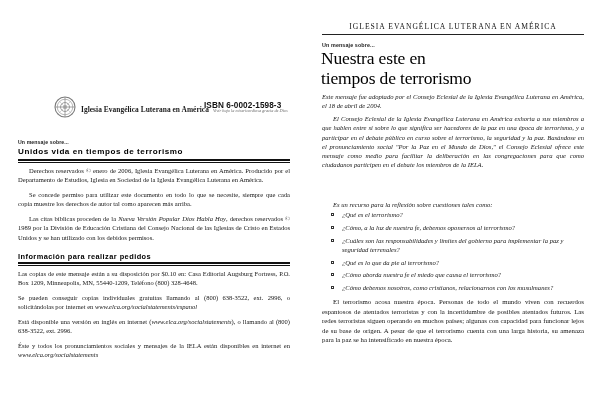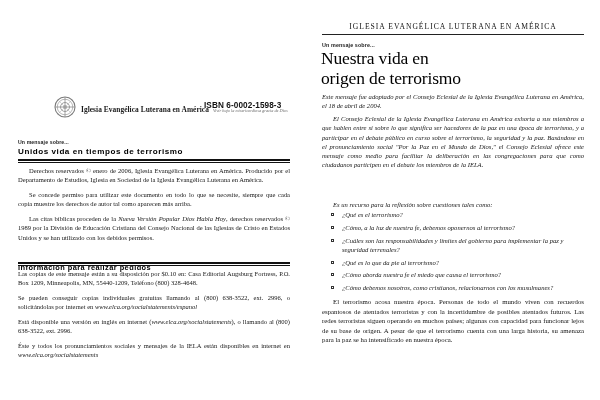--- a/index.html
+++ b/index.html
@@ -121,21 +121,21 @@
   }
   .left-body p {
     margin: 0 0 5.5px 0;
     text-indent: 11px;
   }
   .left-body i { font-style: italic; }
 
   
   .order-head {
     position: absolute;
-    top: 263px;
+    top: 252px;
     left: 18px;
     font-family: "Liberation Sans", sans-serif;
     font-weight: bold;
     font-size: 7.4px;
     letter-spacing: 0.45px;
     color: #000000;
   }
   .rule-order { top: 262px; }
 
   .order-body {
@@ -326,22 +326,22 @@
     <p><span>Se pueden conseguir copias individuales gratuitas llamando al (800) 638-3522, ext. 2996, o solicitándolas por internet en </span><i>www.elca.org/socialstatements/espanol</i></p>
     <p><span>Está disponible una versión en inglés en internet (</span><i>www.elca.org/socialstatements</i><span>), o llamando al (800) 638-3522, ext. 2996.</span></p>
     <p><span>Éste y todos los pronunciamientos sociales y mensajes de la IELA están disponibles en internet en </span><i>www.elca.org/socialstatements</i></p>
   </div>
 
   <div class="masthead">IGLESIA EVANGÉLICA LUTERANA EN AMÉRICA</div>
   <div class="masthead-rule"></div>
 
   <div class="right-kicker">Un mensaje sobre...</div>
   <div class="right-title">
-    <div>Nuestra vida en</div>
-    <div>origen de terrorismo</div>
+    <div>Nuestra este en</div>
+    <div>tiempos de terrorismo</div>
   </div>
 
   <div class="right-intro">Este mensaje fue adoptado por el Consejo Eclesial de la Iglesia Evangélica Luterana en América, el 18 de abril de 2004.</div>
 
   <div class="right-body">
     <p>El Consejo Eclesial de la Iglesia Evangélica Luterana en América exhorta a sus miembros a que hablen entre sí sobre lo que significa ser hacedores de la paz en una época de terrorismo, y a participar en el debate público en curso sobre el terrorismo, la seguridad y la paz. Basándose en el pronunciamiento social "Por la Paz en el Mundo de Dios," el Consejo Eclesial ofrece este mensaje como medio para facilitar la deliberación en las congregaciones para que como ciudadanos participen en el debate los miembros de la IELA.</p>
   </div>
 
   <div class="resource-line">Es un recurso para la reflexión sobre cuestiones tales como:</div>
 

